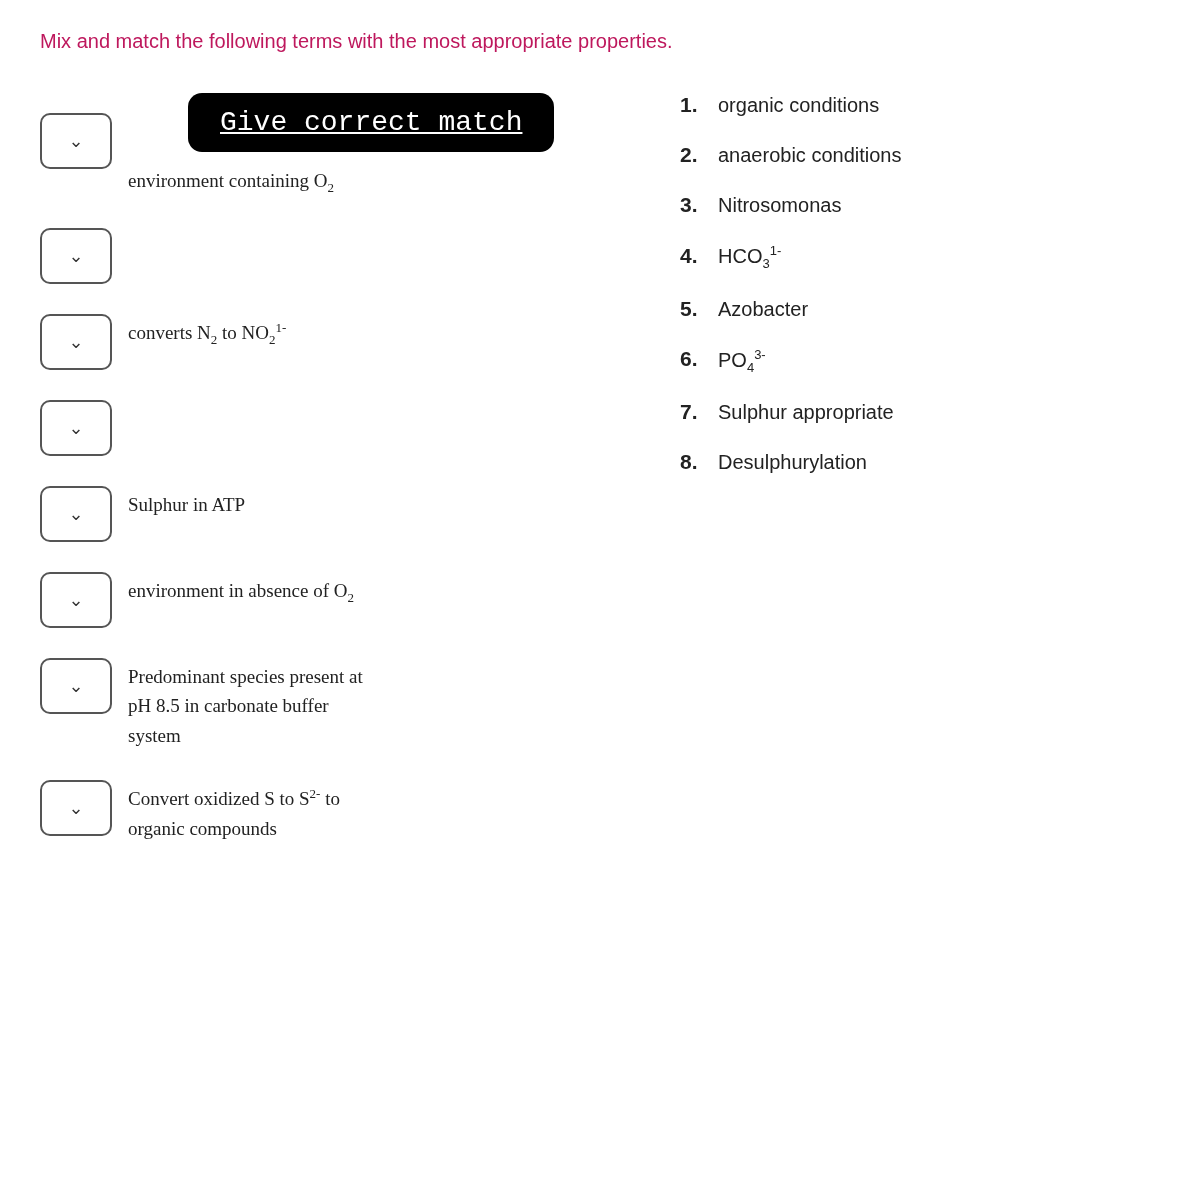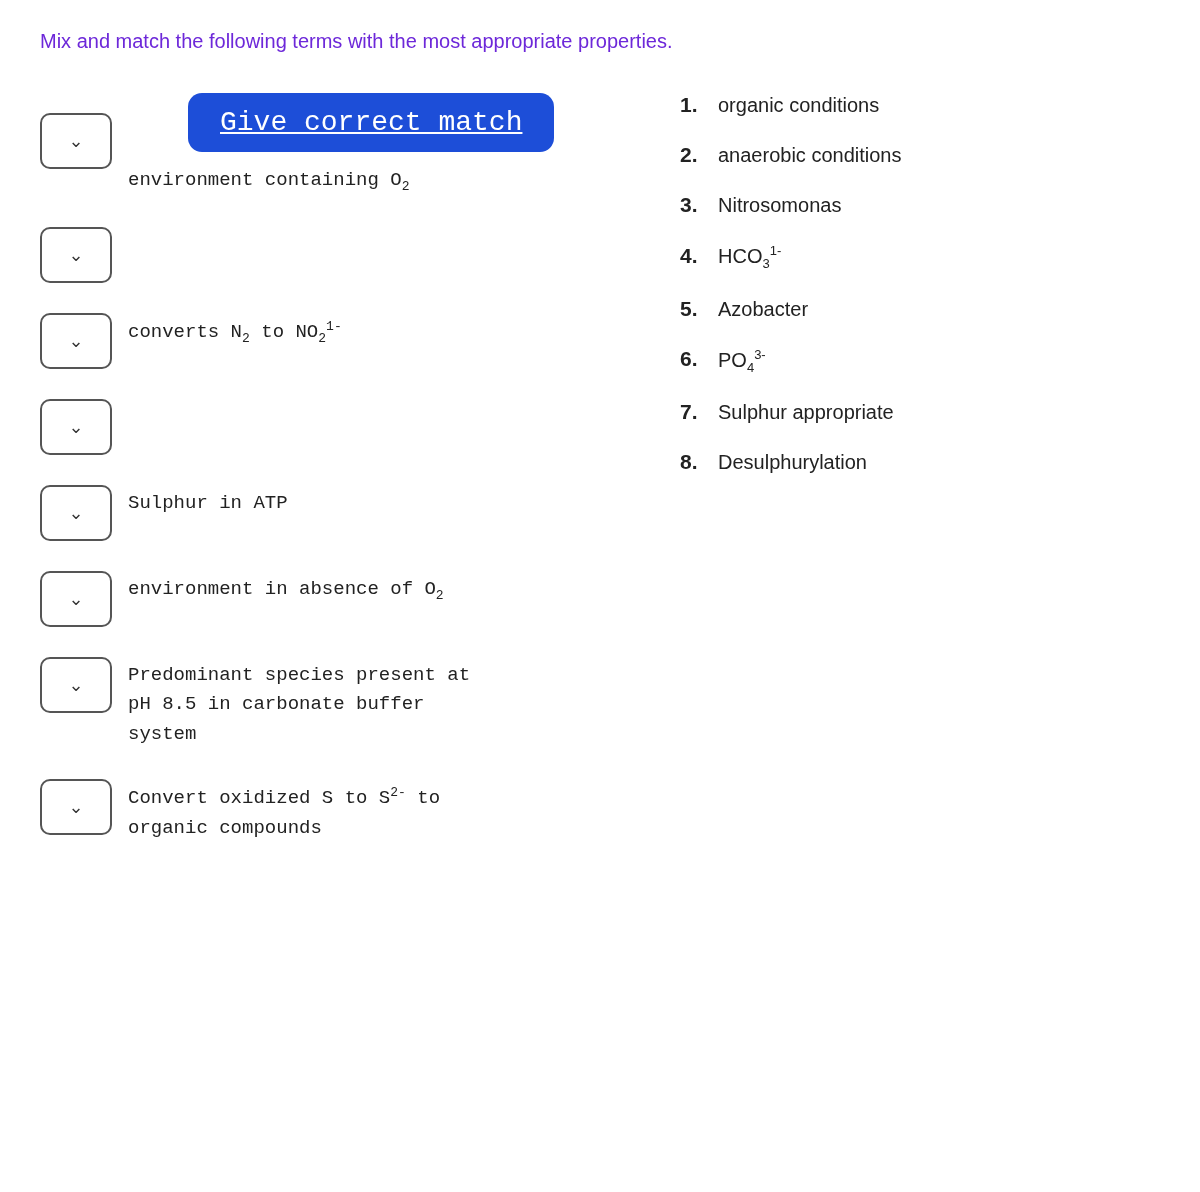--- a/index.html
+++ b/index.html
@@ -14,21 +14,21 @@
       color: #222222;
       padding: 30px 40px;
       width: 1200px;
       min-height: 1192px;
     }
 
     .instructions {
       font-size: 20px;
       margin-bottom: 30px;
       font-family: Arial, sans-serif;
-      color: #6d28d9;
+      color: #be185d;
     }
 
     .main-layout {
       display: flex;
       gap: 0px;
       align-items: flex-start;
     }
 
     .left-column {
       flex: 0 0 580px;
@@ -66,25 +66,25 @@
 
     .dropdown-box .chevron {
       font-size: 18px;
       color: #333;
     }
 
     .question-text {
       font-size: 19px;
       line-height: 1.55;
       padding-top: 6px;
-      font-family: Liberation Mono, monospace;
+      font-family: Liberation Serif, serif;
     }
 
     .button-badge {
-      background: #1d4ed8;
+      background: #000000;
       color: #ffffff;
       border-radius: 14px;
       padding: 14px 32px;
       font-size: 28px;
       font-family: 'Courier New', monospace;
       text-decoration: underline;
       white-space: nowrap;
       display: inline-block;
       margin-bottom: 8px;
       margin-left: 60px;

